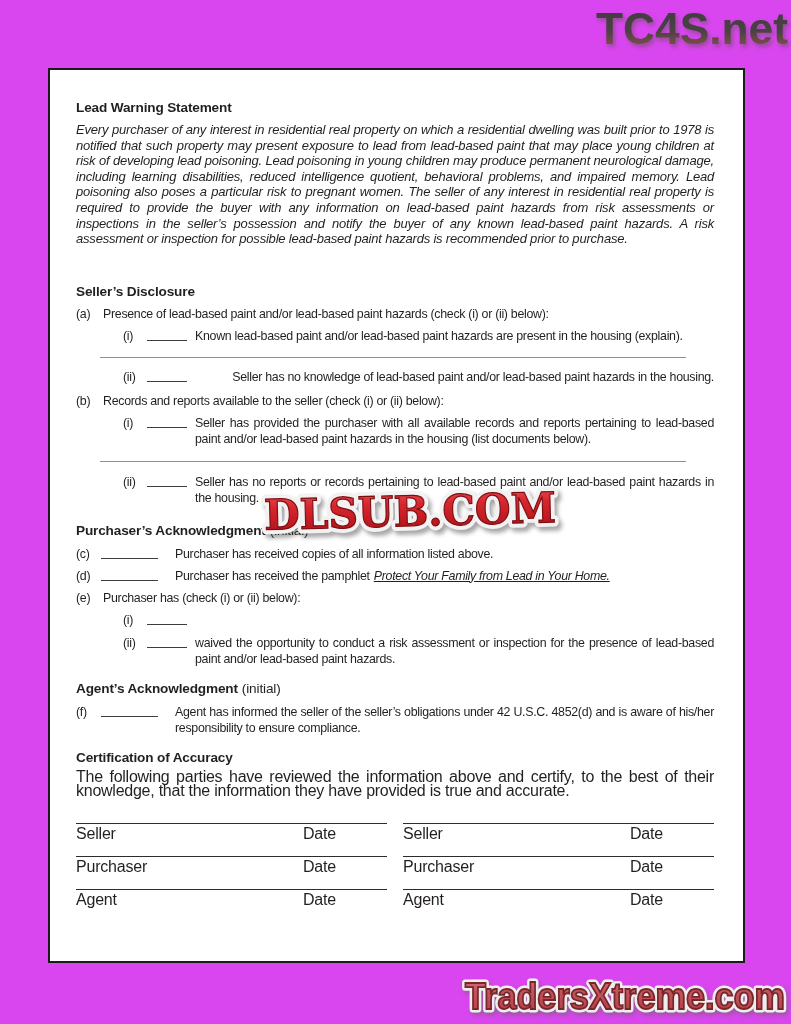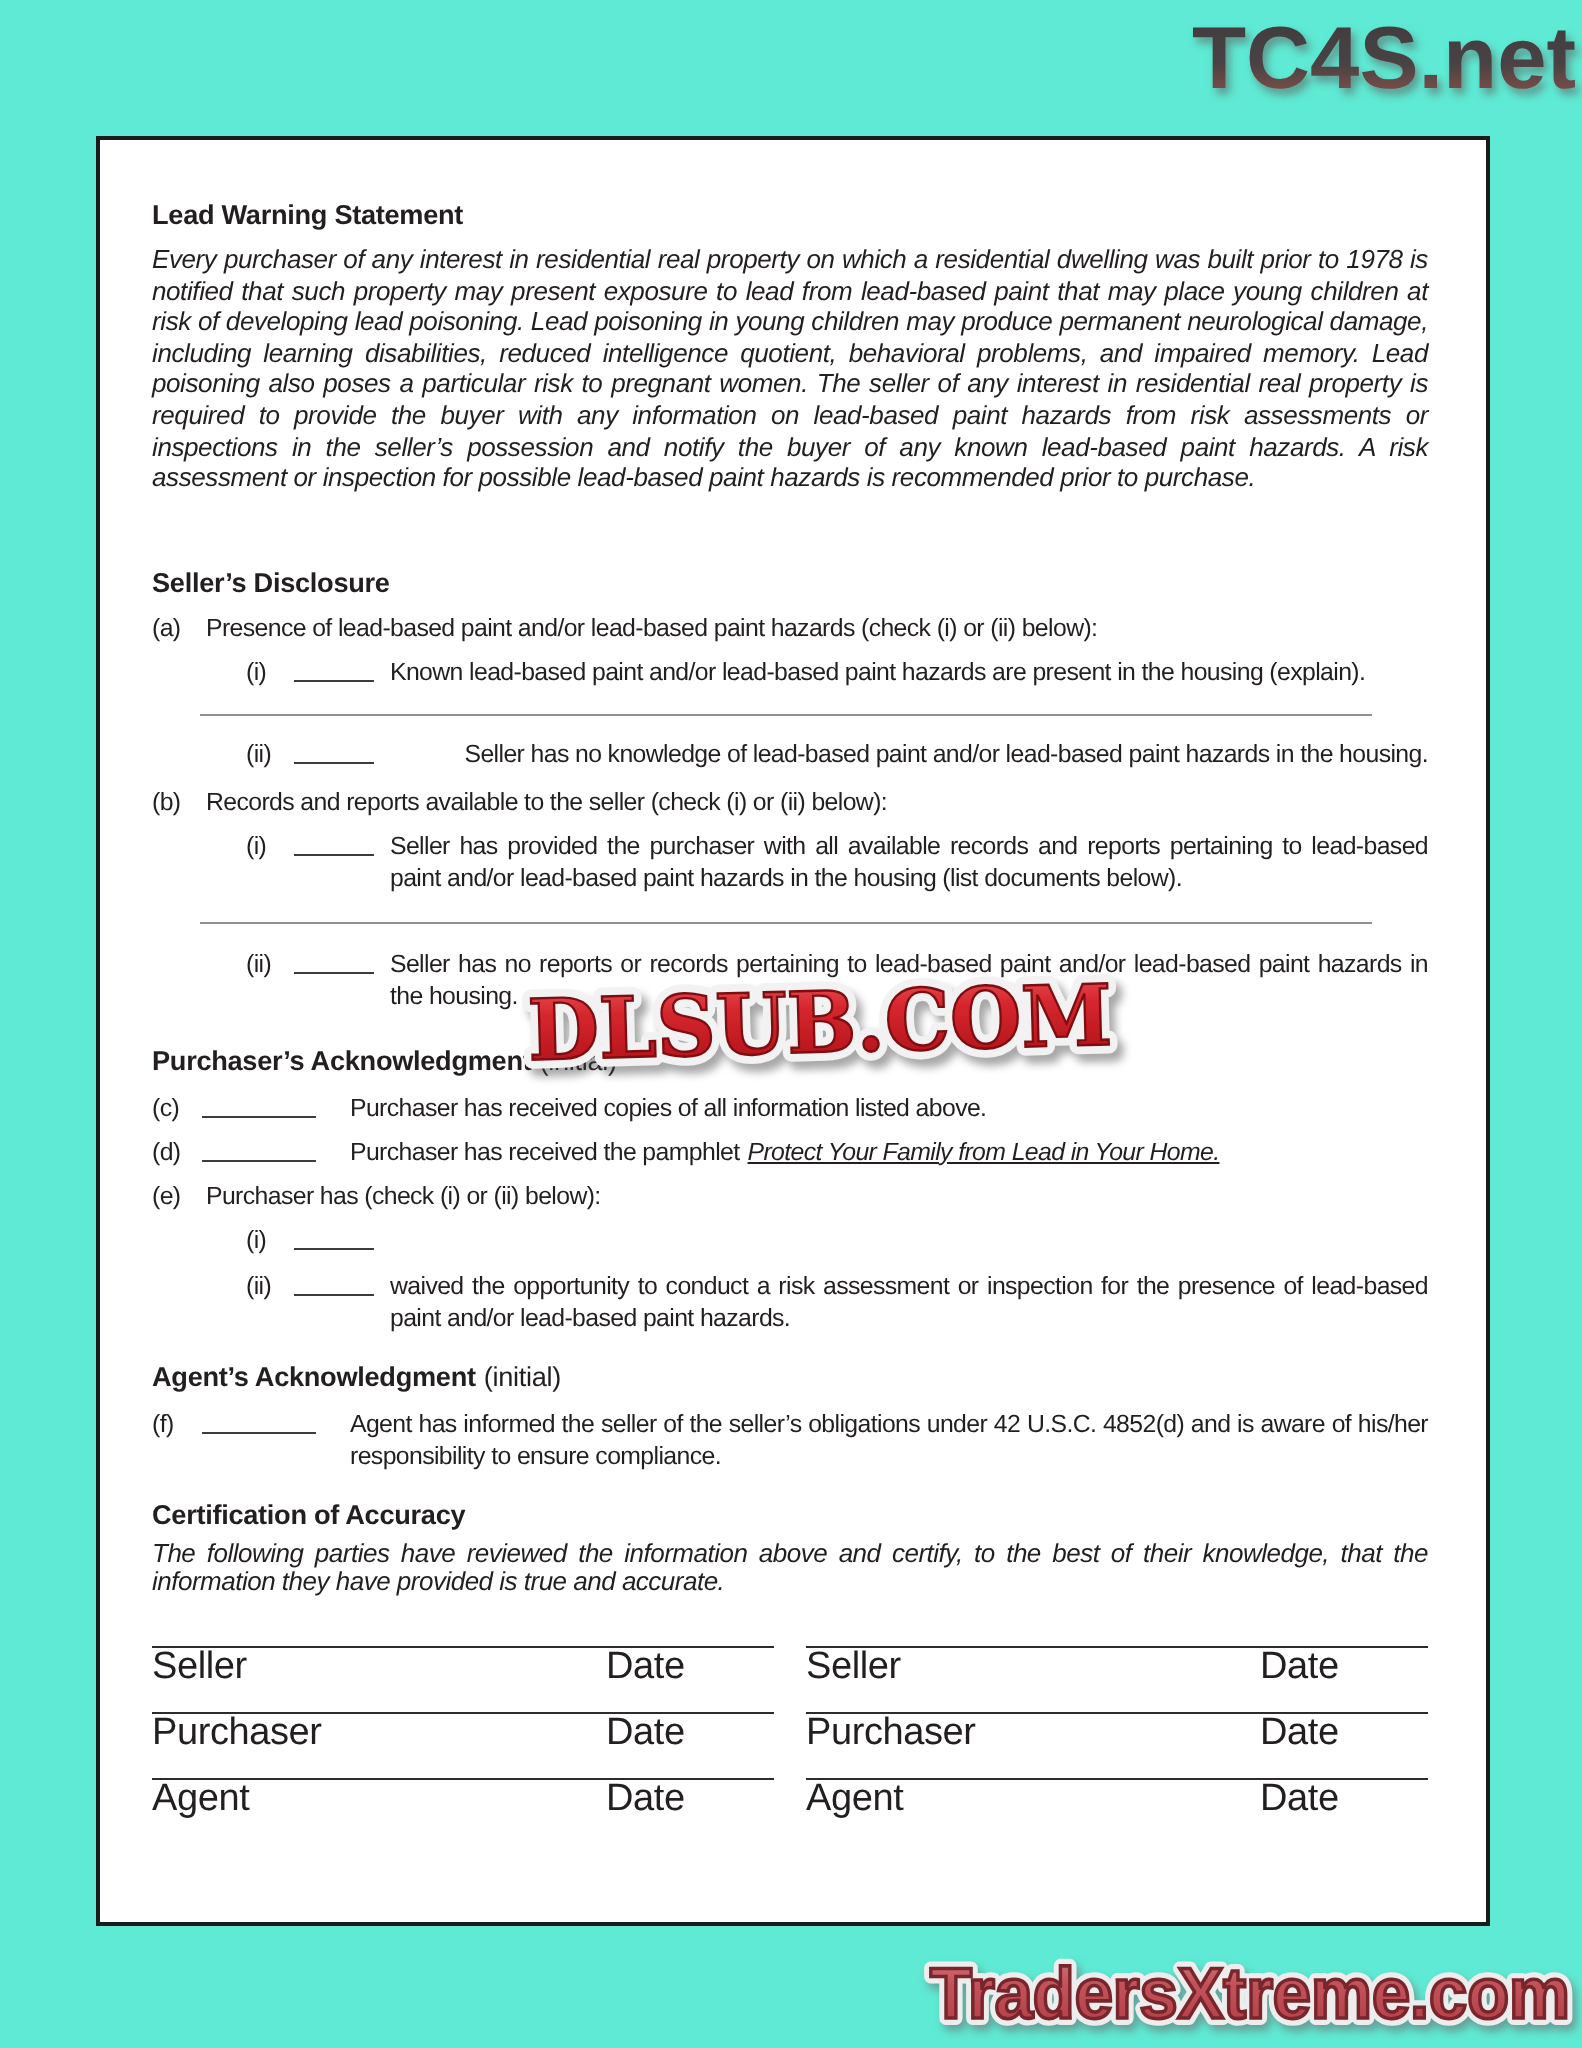--- a/index.html
+++ b/index.html
@@ -1,21 +1,21 @@
 <!DOCTYPE html>
 <html><head>
 <meta charset="utf-8">
 <style>
   html,body{margin:0;padding:0;}
   body{
     width:791px;height:1024px;background:#ffffff;position:relative;
     font-family:"Liberation Sans",sans-serif;color:#231f20;
     -webkit-font-smoothing:antialiased;
   }
-  .page{position:absolute;inset:0;width:791px;height:1024px;overflow:hidden;background:#5eead4;}
+  .page{position:absolute;inset:0;width:791px;height:1024px;overflow:hidden;background:#d946ef;}
 
   
   .form-box{
     position:absolute;left:48px;top:68px;width:697px;height:895px;
     border:2px solid #1b1b1b;box-sizing:border-box;background:#fff;
     padding:16px 29px 0 26px;
   }
   .title{
     text-align:center;font-weight:bold;font-size:13px;line-height:15px;
     margin-top:2px;letter-spacing:-0.1px;
@@ -42,28 +42,28 @@
   .blank.sm{flex:0 0 40px;margin-right:8px;}
   .blank.lg{flex:0 0 57px;margin-right:17px;}
   .tx{flex:1;text-align:justify;}
   .tx.nowrap{white-space:nowrap;text-align:right;}
   .it{font-style:italic;margin-left:4px;text-decoration:underline;}
 
   .rule{
     height:0;border-top:1.6px solid #909090;margin-left:24px;width:586px;
   }
 
-  .cert-body{font-size:13px;line-height:14.6px;letter-spacing:-0.25px;margin:4px 0 0 0;text-align:justify;font-style:italic;}
+  .cert-body{font-size:16px;line-height:14.6px;letter-spacing:-0.25px;margin:4px 0 0 0;text-align:justify;}
 
   
   .sig-block{margin-top:24px;}
   .sig-row{display:flex;gap:16px;margin-bottom:15px;}
   .sig-cell{flex:1;position:relative;}
   .sig-line{border-top:1.7px solid #2c2c2c;height:0;}
-  .sig-labels{font-size:19px;line-height:14px;padding-top:3px;position:relative;letter-spacing:-0.2px;}
+  .sig-labels{font-size:16px;line-height:14px;padding-top:3px;position:relative;letter-spacing:-0.2px;}
   .sig-date{position:absolute;left:73%;top:3px;}
 
   
   .wm-top{position:absolute;left:592px;top:3px;width:200px;height:52px;
           filter:drop-shadow(2px 3px 2px rgba(95,80,80,0.55));z-index:5;}
   .wm-mid{position:absolute;left:250px;top:480px;width:320px;height:64px;
           filter:drop-shadow(3px 4px 2px rgba(60,60,60,0.45));z-index:5;}
   .wm-bot{position:absolute;left:458px;top:974px;width:334px;height:48px;
           filter:drop-shadow(2px 3px 2px rgba(110,100,100,0.55));z-index:5;}
   .wm-mid text{font-family:"DejaVu Serif",serif;font-weight:bold;}

